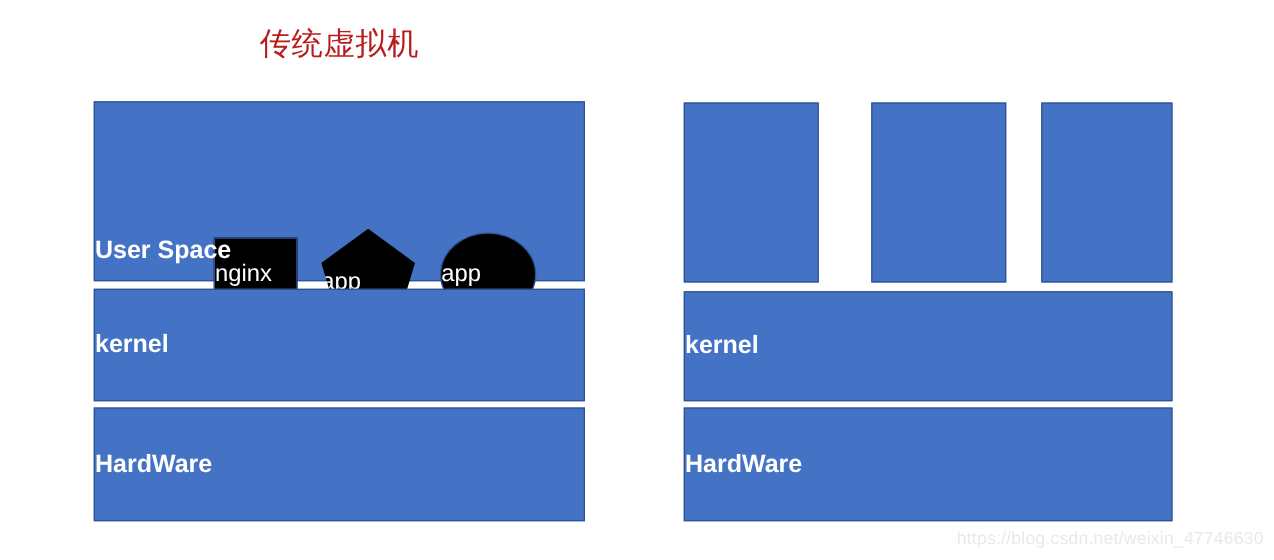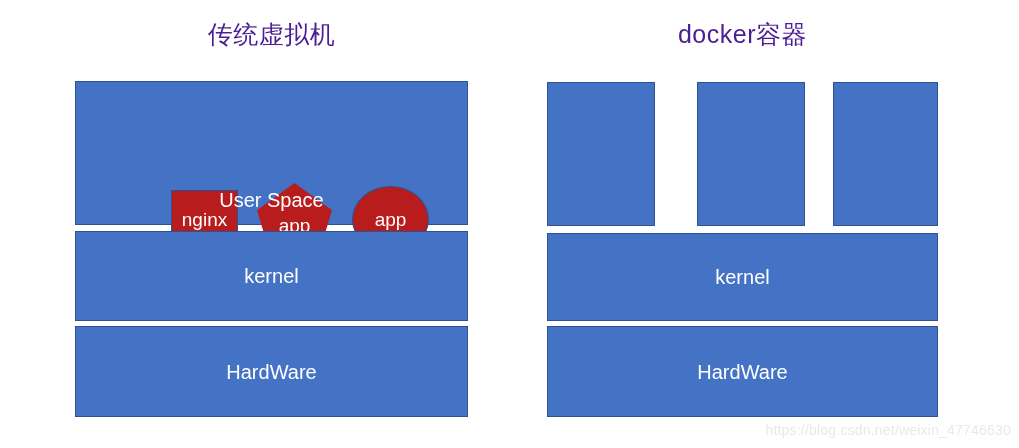--- a/index.html
+++ b/index.html
@@ -9,43 +9,44 @@
     font-family:"Liberation Sans","DejaVu Sans",sans-serif;
     position:relative;
     overflow:hidden;
   }
   .stage{position:absolute;left:0;top:0;width:1019px;height:448px;}
 
   
   .title{
     position:absolute;
     font-size:25px;
-    color:#4c1d95;
+    color:#b91c1c;
     font-weight:400;
     white-space:nowrap;
     text-align:center;
     letter-spacing:.5px;
   }
   #title-vm{left:75px;top:18px;width:393px;}
   #title-docker{left:547px;top:18px;width:391px;}
 
   
   .blue{
     position:absolute;
     background:#4472C4;
     border:1px solid #2F528F;
     box-sizing:border-box;
   }
   .blue-label{
     position:absolute;
     left:0;width:100%;
-    text-align:center;
+    text-align:left;
     color:#ffffff;
     font-size:20px;
     white-space:nowrap;
+    font-weight:bold;
   }
 
   
   #vm-userspace{left:75px;top:81px;width:393px;height:144px;}
   #vm-userspace .blue-label{bottom:12px;}
   #vm-kernel{left:75px;top:231px;width:393px;height:90px;}
   #vm-kernel .blue-label{top:50%;transform:translateY(-50%);}
   #vm-hardware{left:75px;top:326px;width:393px;height:91px;}
   #vm-hardware .blue-label{top:50%;transform:translateY(-50%);}
 
@@ -56,25 +57,25 @@
   #dk-kernel{left:547px;top:233px;width:391px;height:88px;}
   #dk-kernel .blue-label{top:50%;transform:translateY(-50%);}
   #dk-hardware{left:547px;top:326px;width:391px;height:91px;}
   #dk-hardware .blue-label{top:50%;transform:translateY(-50%);}
 
   
   .shape{
     position:absolute;
     display:flex;
     align-items:center;
-    justify-content:center;
+    justify-content:flex-start;
     color:#ffffff;
     font-size:19px;
     line-height:1;
-    background:#b91c1c;
+    background:#000000;
     box-sizing:border-box;
   }
   .shape.rect{border:1px solid #2F528F;}
   .shape.circle{border-radius:50%;border:1px solid #2F528F;}
   .shape.pent{
     -webkit-clip-path:polygon(50% 0%,100% 38%,82% 100%,18% 100%,0% 38%);
     clip-path:polygon(50% 0%,100% 38%,82% 100%,18% 100%,0% 38%);
   }
   .shape.hex{
     -webkit-clip-path:polygon(25% 0%,75% 0%,100% 50%,75% 100%,25% 100%,0% 50%);
@@ -120,21 +121,20 @@
   </div>
 
   <div class="blue" id="vm-kernel">
     <div class="blue-label">kernel</div>
   </div>
 
   <div class="blue" id="vm-hardware">
     <div class="blue-label">HardWare</div>
   </div>
 
-  <div class="title" id="title-docker">docker容器</div>
 
   <div class="blue" id="dk-c1">
     
     
   </div>
 
   <div class="blue" id="dk-c2">
     
     
   </div>

